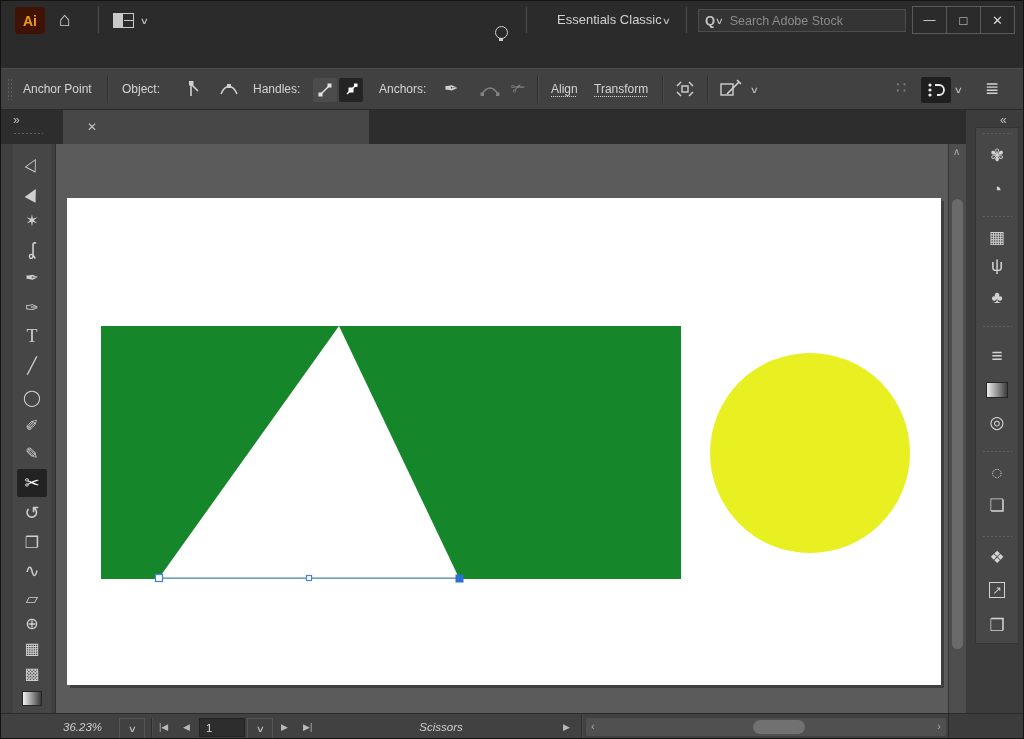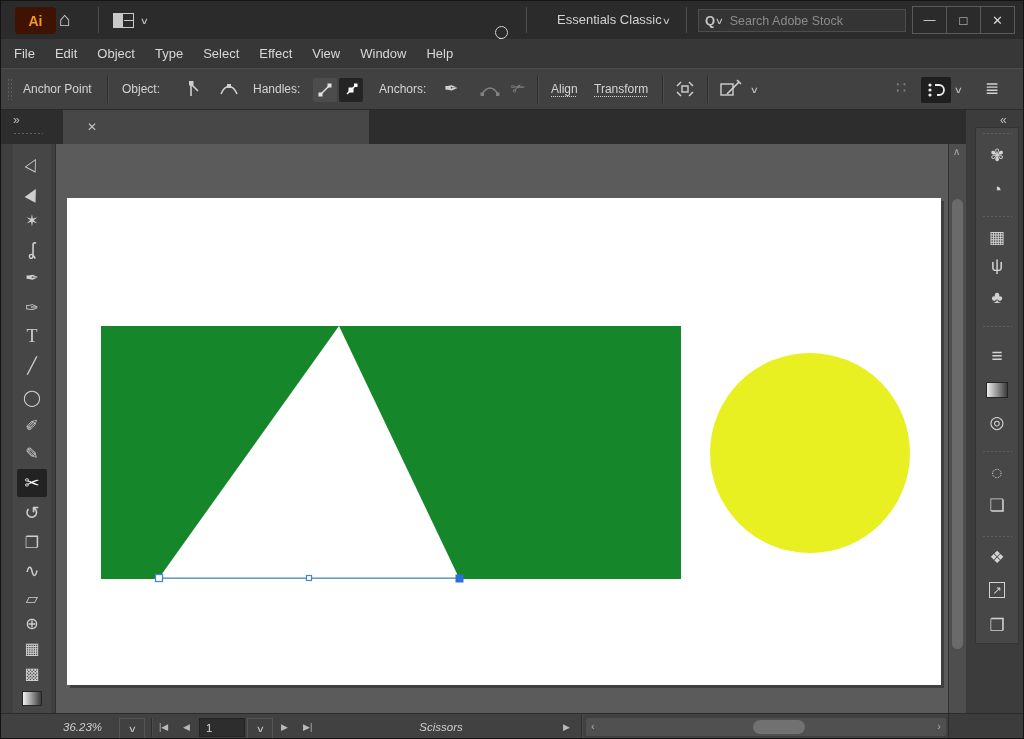--- a/index.html
+++ b/index.html
@@ -6,21 +6,21 @@
   #app{position:relative;width:1024px;height:739px;background:#2b2b2b;overflow:hidden;
        font-family:"Liberation Sans",sans-serif;border:1px solid #141414;box-sizing:border-box;
        -webkit-user-select:none;user-select:none;}
   .abs{position:absolute;}
   .row{display:flex;align-items:center;}
   .dim{opacity:.45;}
   .vdiv{width:1px;background:#2e2e2e;box-shadow:1px 0 0 #4c4c4c;}
   .glyph{color:#cfcfcf;line-height:1;}
   
   #titlebar{left:0;top:0;width:1024px;height:38px;background:#2b2b2b;}
-  .ai-badge{width:41px;height:27px;background:#3f1203;border-radius:4px;color:#f09b1d;
+  .ai-badge{width:30px;height:27px;background:#3f1203;border-radius:4px;color:#f09b1d;
             font-weight:bold;font-size:14px;display:flex;align-items:center;justify-content:center;}
   .winbtn{width:33px;height:26px;border:1px solid #5a5a5a;display:flex;align-items:center;justify-content:center;
           color:#d8d8d8;font-size:12px;margin-left:-1px;background:transparent;}
   #searchbox{left:697px;top:8px;width:208px;height:23px;background:#343434;border:1px solid #4d4d4d;
              display:flex;align-items:center;padding:0 6px;box-sizing:border-box;}
   #searchbox input{flex:1;background:transparent;border:none;outline:none;color:#bdbdbd;
                    font-size:12.5px;font-family:"Liberation Sans",sans-serif;}
   #searchbox input::placeholder{color:#8b8b8b;}
   .bulb{width:11px;height:11px;border:1.5px solid #cfcfcf;border-radius:50%;position:relative;}
   .bulb::after{content:"";position:absolute;left:2.5px;top:11px;width:4px;height:3px;background:#cfcfcf;}
@@ -101,31 +101,20 @@
         </div>
       <div class="winbtn">
           <span style="font-size:13px;">□</span>
         </div>
       <div class="winbtn">
           <span style="font-size:13px;">✕</span>
         </div>
     </div>
   </div>
 
-  <div id="menubar" class="abs">
-    <span class="menu-item">File</span>
-    <span class="menu-item">Edit</span>
-    <span class="menu-item">Object</span>
-    <span class="menu-item">Type</span>
-    <span class="menu-item">Select</span>
-    <span class="menu-item">Effect</span>
-    <span class="menu-item">View</span>
-    <span class="menu-item">Window</span>
-    <span class="menu-item">Help</span>
-  </div>
 
   <div id="controlbar" class="abs">
     <div class="abs grip-v" style="left:6px;top:9px;"></div>
     <span class="abs cb-label" style="left:22px;top:13px;">Anchor Point</span>
     <div class="abs vdiv" style="left:106px;top:6px;height:28px;"></div>
     <span class="abs cb-label" style="left:121px;top:13px;">Object:</span>
     <div class="abs" style="left:180px;top:9px;">
       <svg width="22" height="22" viewBox="0 0 22 22">
           <path d="M10 18 V6 M10 6 L17 13" stroke="#d0d0d0" stroke-width="1.6" fill="none"></path>
           <rect x="8" y="3" width="4.5" height="4.5" fill="#d0d0d0"></rect>

